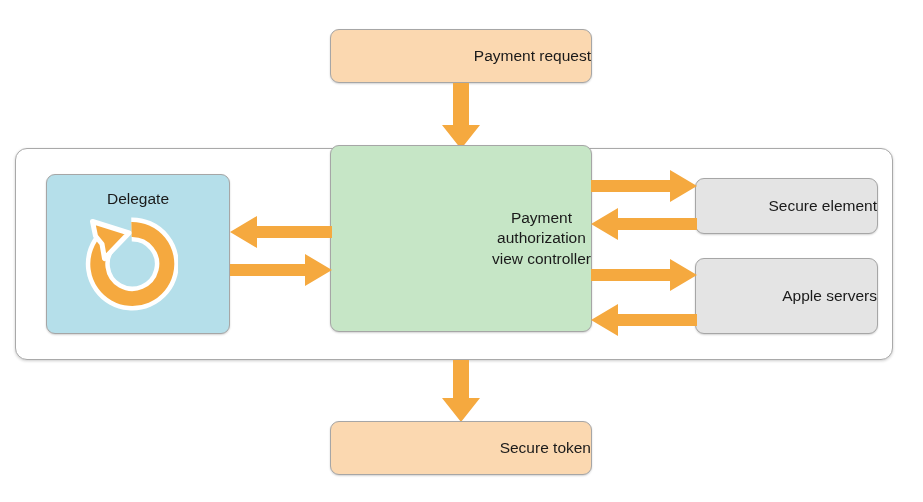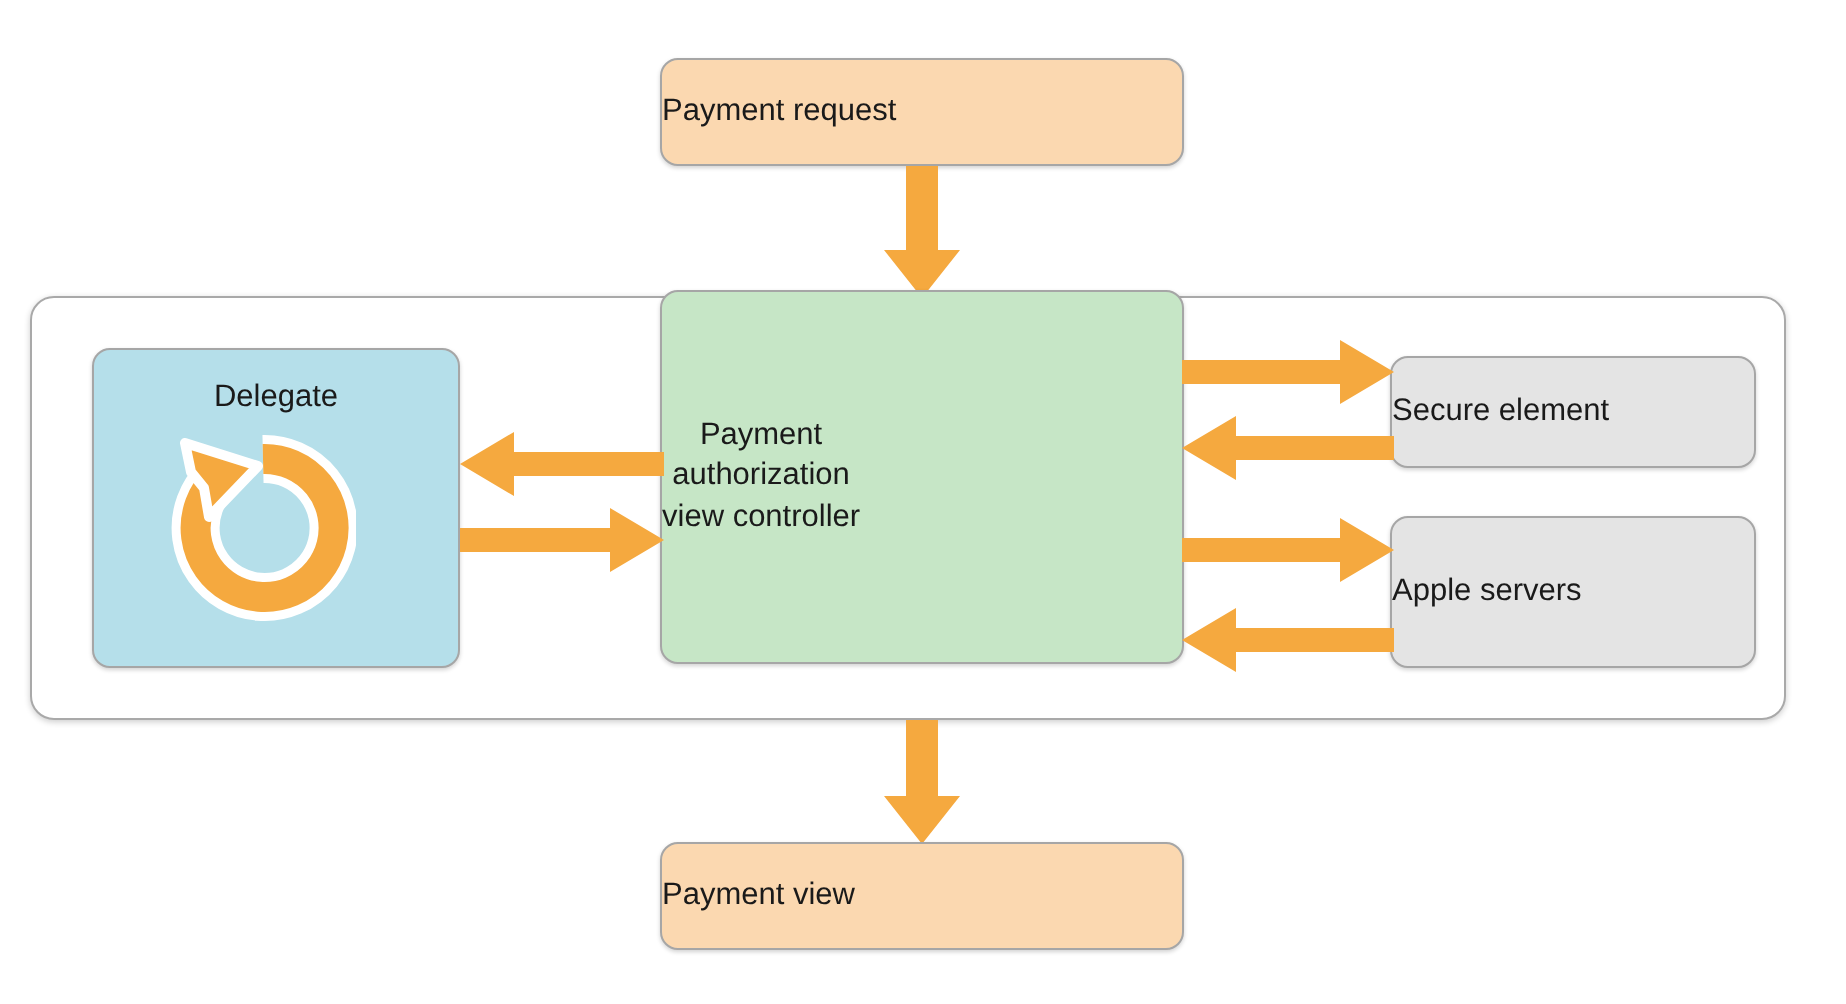--- a/index.html
+++ b/index.html
@@ -17,21 +17,21 @@
     background: #ffffff;
     overflow: hidden;
   }
   .node {
     position: absolute;
     box-sizing: border-box;
     border-radius: 9px;
     border: 1px solid #a6a6a6;
     display: flex;
     align-items: center;
-    justify-content: flex-start;
+    justify-content: flex-end;
     text-align: center;
     color: #1a1a1a;
     font-size: 15.5px;
     line-height: 1.32;
     box-shadow: 0 1px 2px rgba(0,0,0,0.18);
   }
   .node-peach { background: #fbd8b0; }
   .node-green { background: #c6e6c6; }
   .node-blue  { background: #b5dfea; padding-left: 48px; }
   .node-gray  { background: #e4e4e4; }
@@ -124,16 +124,16 @@
 
   <svg class="arrow-svg" style="left:591px; top:304px;" width="106" height="32" viewBox="0 0 106 32">
     <path d="M106 10 H27 V0 L0 16 L27 32 V22 H106 Z" fill="#f5a93f"></path>
   </svg>
 
   <svg class="arrow-svg" style="left:442px; top:360px;" width="38" height="62" viewBox="0 0 38 62">
     <path d="M11 0 H27 V38 H38 L19 62 L0 38 H11 Z" fill="#f5a93f"></path>
   </svg>
 
   <div class="node node-peach" style="left:330px; top:421px; width:262px; height:54px;">
-    <span class="node-text">Payment view</span>
+    <span class="node-text">Secure token</span>
   </div>
 
 </div>
 
 </body></html>

